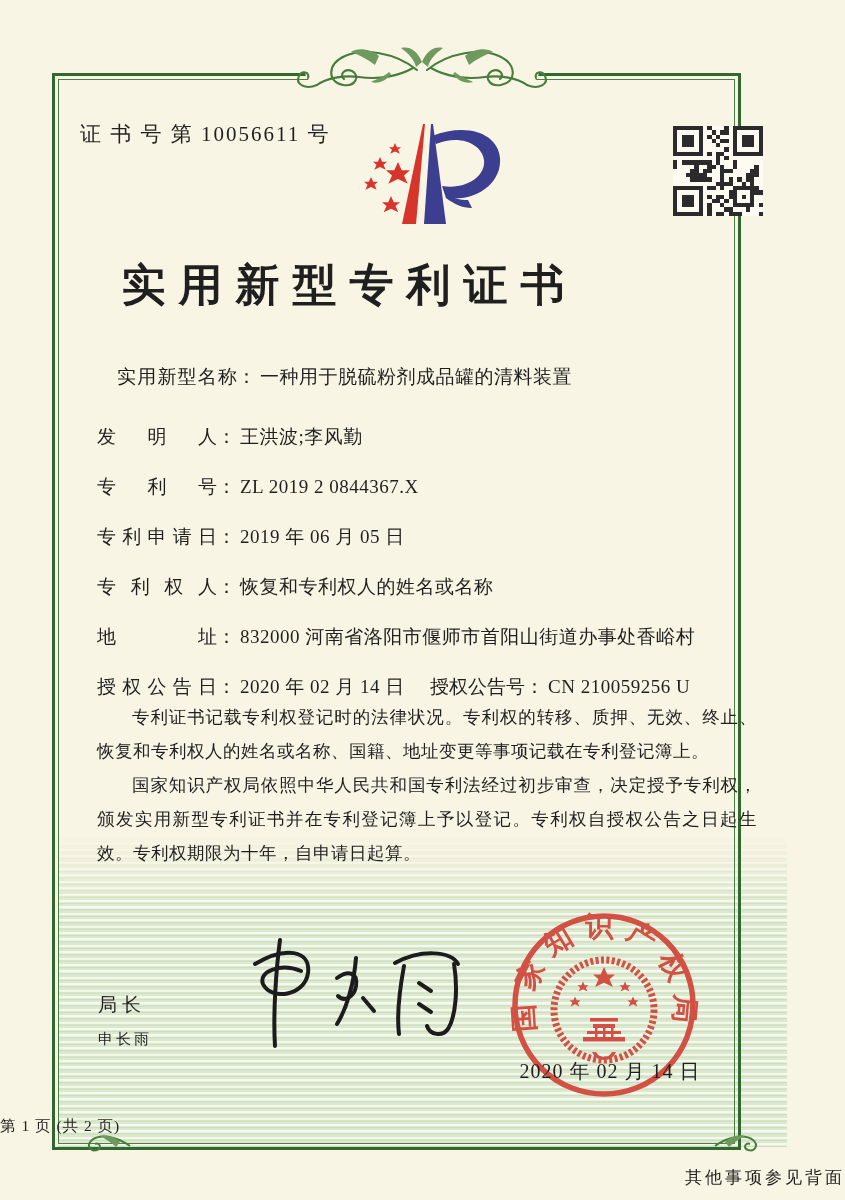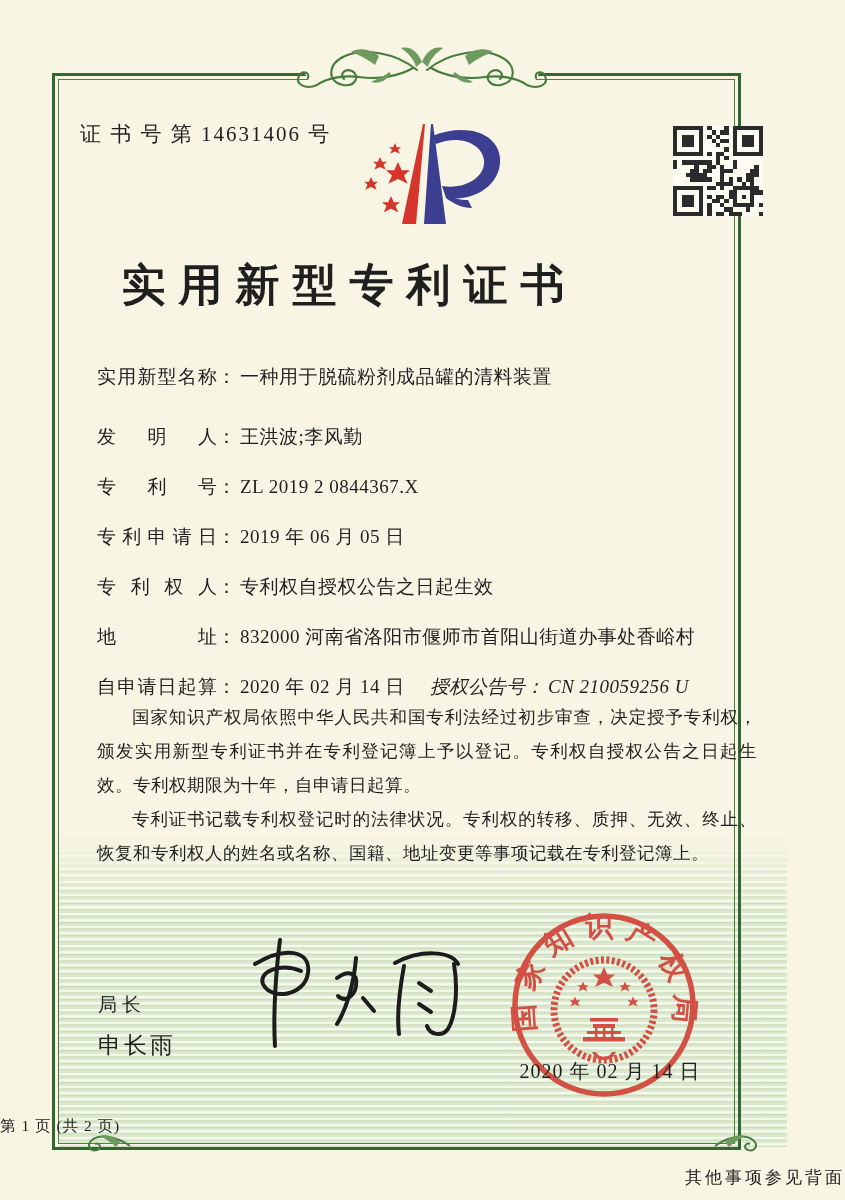--- a/index.html
+++ b/index.html
@@ -27,32 +27,32 @@
   }
   
   .cert-no{position:absolute;left:80px;top:120px;font-size:21px;letter-spacing:2px;z-index:5;}
   .logo{position:absolute;left:350px;top:120px;z-index:5;}
   .qr{position:absolute;left:673px;top:126px;z-index:5;}
   .title{position:absolute;left:0;top:256px;width:686px;text-align:center;
     font-size:44px;font-weight:bold;letter-spacing:13px;text-indent:13px;z-index:5;}
   
   .fields{position:absolute;left:97px;top:352px;width:660px;z-index:5;font-size:19px;}
   .f-row{position:relative;height:50px;display:flex;align-items:center;}
-  .f-row.first{margin-bottom:10px;}
+  .f-row.first{margin-bottom:10px;margin-left:20px;}
   .f-label{display:inline-block;width:120px;text-align:justify;text-align-last:justify;}
   .f-colon{display:inline-block;margin-right:4px;}
   .f-value{letter-spacing:.5px;white-space:nowrap;}
-  .grant-no{position:absolute;left:333px;top:0;height:50px;display:flex;align-items:center;font-style:italic;}
+  .grant-no{position:absolute;left:333px;top:0;height:50px;display:flex;align-items:center;}
   
   .paras{position:absolute;left:97px;top:700px;width:660px;z-index:5;
     font-size:17.5px;line-height:34px;text-align:justify;letter-spacing:.5px;}
   .paras p{margin:0;text-indent:2em;}
   
   .director-label{position:absolute;left:98px;top:992px;font-size:19px;letter-spacing:5px;z-index:5;}
-  .director-name{position:absolute;left:98px;top:1030px;font-size:23px;letter-spacing:3px;z-index:5;}
+  .director-name{position:absolute;left:98px;top:1030px;font-size:15px;letter-spacing:3px;z-index:5;}
   .signature{position:absolute;left:225px;top:928px;z-index:5;}
   .seal{position:absolute;left:507px;top:908px;z-index:4;opacity:.93;}
   .seal-date{position:absolute;left:505px;top:1058px;width:210px;text-align:center;
     font-size:20px;letter-spacing:1px;z-index:6;}
   .page-info{position:absolute;left:0;top:1116px;width:845px;
     font-size:15.5px;letter-spacing:1px;z-index:5;}
   .footer-note{position:absolute;left:0;top:1166px;width:845px;text-align:right;
     font-size:17px;letter-spacing:3px;z-index:5;}
   .ornament-top{position:absolute;left:287px;top:40px;z-index:3;}
   .curl{position:absolute;z-index:3;}
@@ -90,21 +90,21 @@
 
   <svg class="curl left" width="46" height="24" viewBox="0 0 46 24">
     <path d="M44,16 C30,6 14,4 6,10 C0,15 4,22 11,20 C16,18 14,12 9,14" fill="none" stroke="#477d3c" stroke-width="2"></path>
     <path d="M34,12 C28,6 20,4 14,6 C20,9 26,13 30,17 Z" fill="#6f9a5f"></path>
   </svg>
   <svg class="curl right" width="46" height="24" viewBox="0 0 46 24">
     <path d="M44,16 C30,6 14,4 6,10 C0,15 4,22 11,20 C16,18 14,12 9,14" fill="none" stroke="#477d3c" stroke-width="2"></path>
     <path d="M34,12 C28,6 20,4 14,6 C20,9 26,13 30,17 Z" fill="#6f9a5f"></path>
   </svg>
 
-  <div class="cert-no">证 书 号 第 14631406 号</div>
+  <div class="cert-no">证 书 号 第 10056611 号</div>
 
   <svg class="logo" width="160" height="112" viewBox="0 0 160 112">
     <defs>
       <path id="st" d="M0,-1 L0.309,-0.309 1,-0.309 0.5,0.118 0.809,0.809 0,0.427 -0.809,0.809 -0.5,0.118 -1,-0.309 -0.309,-0.309 Z"></path>
     </defs>
 
     <path d="M82,16 C118,2 148,14 150,38 C152,62 128,82 96,78 L92,66 C116,70 136,56 134,40 C132,24 110,14 86,24 Z" fill="#3c3f8f"></path>
     <path d="M96,78 C104,84 112,88 122,88 L118,80 C110,80 102,78 96,74 Z" fill="#3c3f8f"></path>
 
     <polygon points="73,4 75,4 66,104 52,104" fill="#d6352c"></polygon>
@@ -261,42 +261,42 @@
         <span class="f-value">ZL 2019 2 0844367.X</span>
     </div>
     <div class="f-row">
       <span class="f-label">专利申请日</span>
         <span class="f-colon">：</span>
         <span class="f-value">2019 年 06 月 05 日</span>
     </div>
     <div class="f-row">
       <span class="f-label">专利权人</span>
         <span class="f-colon">：</span>
-        <span class="f-value">专利权自授权公告之日起生效</span>
+        <span class="f-value">恢复和专利权人的姓名或名称</span>
     </div>
     <div class="f-row">
       <span class="f-label">地址</span>
         <span class="f-colon">：</span>
         <span class="f-value">832000 河南省洛阳市偃师市首阳山街道办事处香峪村</span>
     </div>
     <div class="f-row">
-      <span class="f-label">自申请日起算</span>
+      <span class="f-label">授权公告日</span>
         <span class="f-colon">：</span>
         <span class="f-value">2020 年 02 月 14 日</span>
       <span class="grant-no">
         <span>授权公告号</span>
           <span class="f-colon">：</span>
           <span class="f-value">CN 210059256 U</span>
       </span>
     </div>
   </div>
 
   <div class="paras">
+    <p>专利证书记载专利权登记时的法律状况。专利权的转移、质押、无效、终止、恢复和专利权人的姓名或名称、国籍、地址变更等事项记载在专利登记簿上。</p>
     <p>国家知识产权局依照中华人民共和国专利法经过初步审查，决定授予专利权，颁发实用新型专利证书并在专利登记簿上予以登记。专利权自授权公告之日起生效。专利权期限为十年，自申请日起算。</p>
-    <p>专利证书记载专利权登记时的法律状况。专利权的转移、质押、无效、终止、恢复和专利权人的姓名或名称、国籍、地址变更等事项记载在专利登记簿上。</p>
   </div>
 
   <div class="director-label">局长</div>
   <div class="director-name">申长雨</div>
 
   <svg class="signature" width="250" height="125" viewBox="0 0 250 125">
     <g fill="none" stroke="#1c1c1c" stroke-width="4" stroke-linecap="round" stroke-linejoin="round">
       <path d="M55,12 C51,42 48,86 50,118"></path>
       <path d="M30,36 C60,18 86,22 83,45 C80,68 46,73 38,56 C33,43 56,35 76,43"></path>
       <path d="M131,30 C129,55 122,80 112,96"></path>

